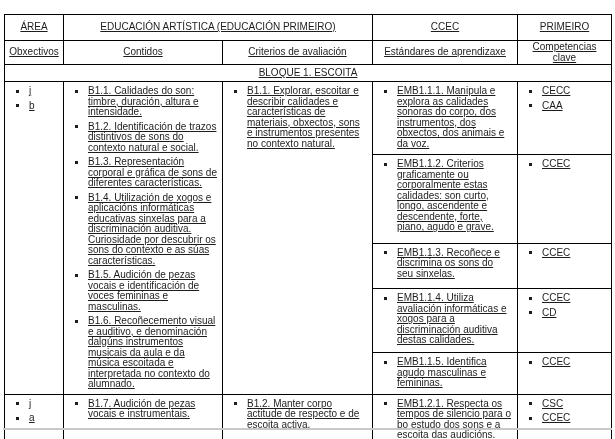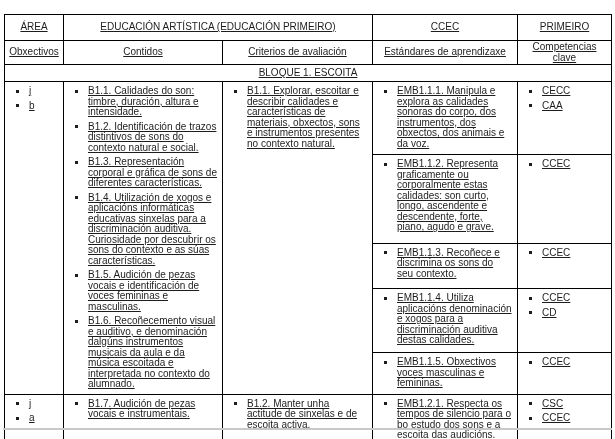--- a/index.html
+++ b/index.html
@@ -140,61 +140,61 @@
           <ul class="bl">
             <li>CECC</li>
             <li>CAA</li>
           </ul>
         </td>
       </tr>
 
       <tr class="sr2">
         <td class="bc">
           <ul class="bl">
-            <li>EMB1.1.2. Representa graficamente ou corporalmente estas calidades: son curto, longo, ascendente e descendente, forte, piano, agudo e grave.</li>
+            <li>EMB1.1.2. Criterios graficamente ou corporalmente estas calidades: son curto, longo, ascendente e descendente, forte, piano, agudo e grave.</li>
           </ul>
         </td>
         <td class="bc">
           <ul class="bl">
             <li>CCEC</li>
           </ul>
         </td>
       </tr>
 
       <tr class="sr3">
         <td class="bc">
           <ul class="bl">
-            <li>EMB1.1.3. Recoñece e discrimina os sons do seu contexto.</li>
+            <li>EMB1.1.3. Recoñece e discrimina os sons do seu sinxelas.</li>
           </ul>
         </td>
         <td class="bc">
           <ul class="bl">
             <li>CCEC</li>
           </ul>
         </td>
       </tr>
 
       <tr class="sr4">
         <td class="bc">
           <ul class="bl">
-            <li>EMB1.1.4. Utiliza aplicacións denominación e xogos para a discriminación auditiva destas calidades.</li>
+            <li>EMB1.1.4. Utiliza avaliación informáticas e xogos para a discriminación auditiva destas calidades.</li>
           </ul>
         </td>
         <td class="bc">
           <ul class="bl">
             <li>CCEC</li>
             <li>CD</li>
           </ul>
         </td>
       </tr>
 
       <tr class="sr5">
         <td class="bc">
           <ul class="bl">
-            <li>EMB1.1.5. Obxectivos voces masculinas e femininas.</li>
+            <li>EMB1.1.5. Identifica agudo masculinas e femininas.</li>
           </ul>
         </td>
         <td class="bc">
           <ul class="bl">
             <li>CCEC</li>
           </ul>
         </td>
       </tr>
 
       <tr class="r-b2">
@@ -204,21 +204,21 @@
             <li>a</li>
           </ul>
         </td>
         <td class="bc">
           <ul class="bl">
             <li>B1.7. Audición de pezas vocais e instrumentais.</li>
           </ul>
         </td>
         <td class="bc">
           <ul class="bl">
-            <li>B1.2. Manter unha actitude de sinxelas e de escoita activa.</li>
+            <li>B1.2. Manter corpo actitude de respecto e de escoita activa.</li>
           </ul>
         </td>
         <td class="bc">
           <ul class="bl">
             <li>EMB1.2.1. Respecta os tempos de silencio para o bo estudo dos sons e a escoita das audicións.</li>
           </ul>
         </td>
         <td class="bc">
           <ul class="bl">
             <li>CSC</li>

